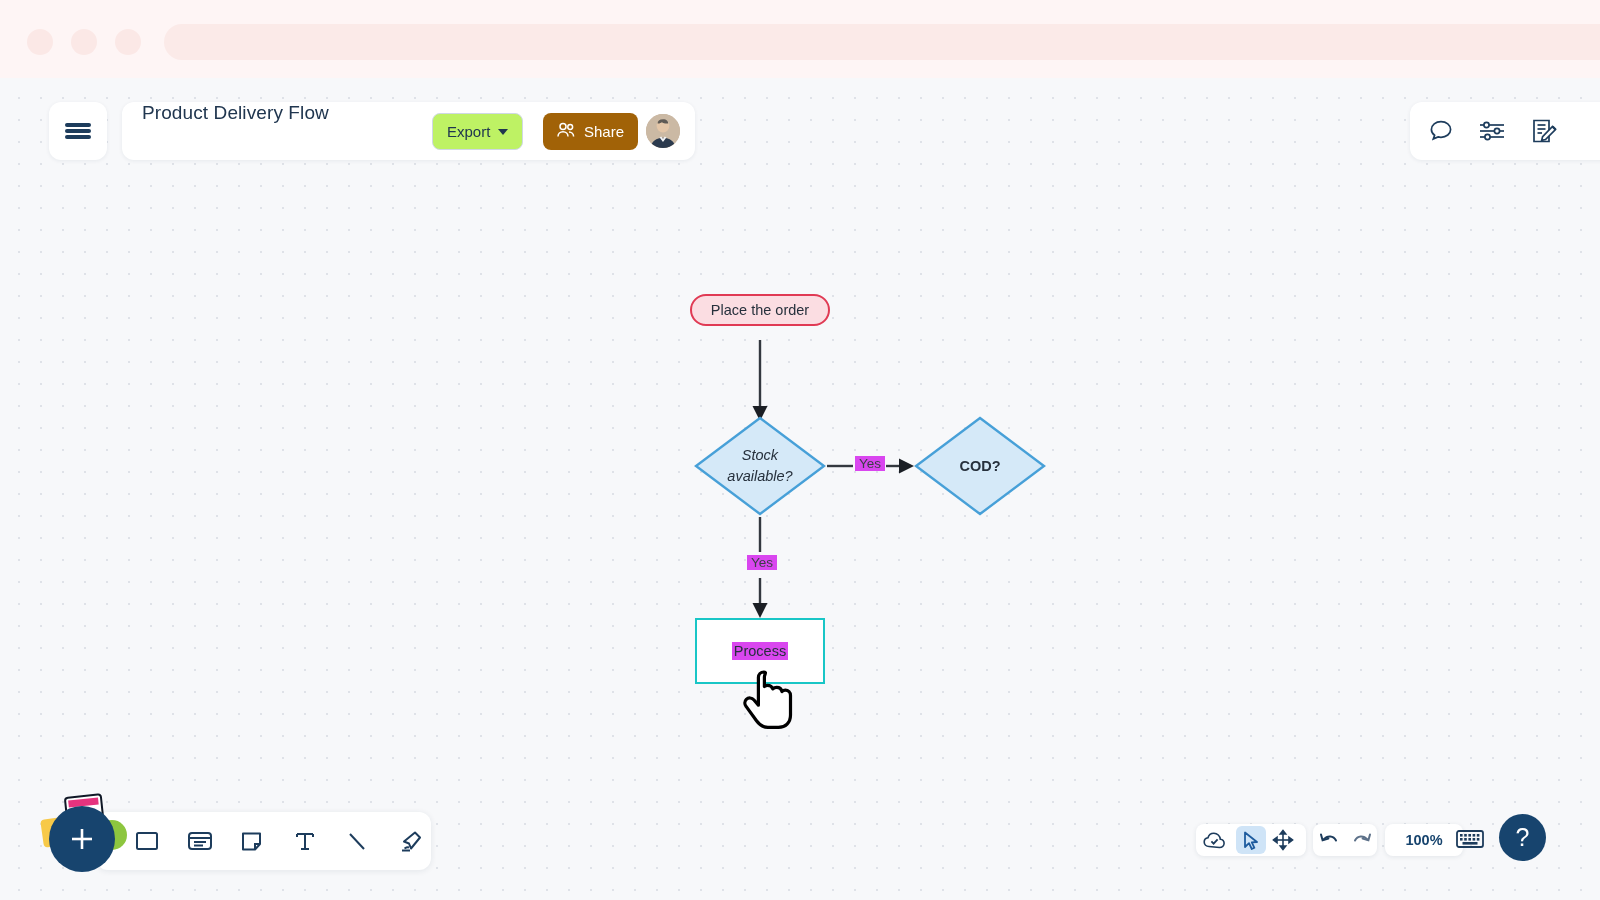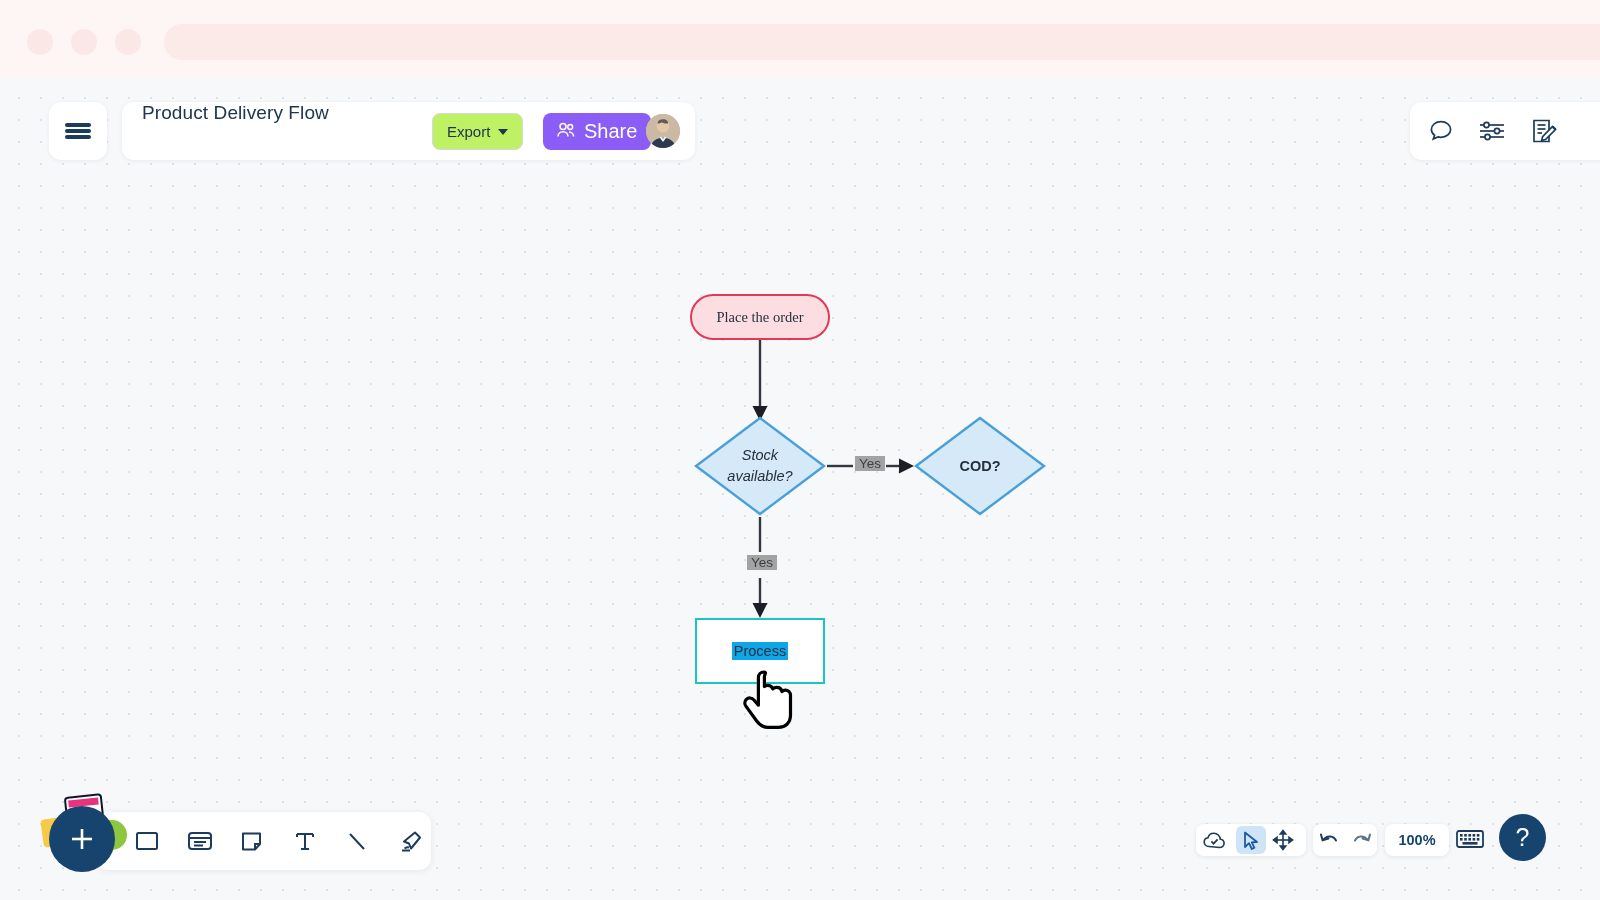--- a/index.html
+++ b/index.html
@@ -100,24 +100,24 @@
     border-left: 5px solid transparent;
     border-right: 5px solid transparent;
     border-top: 6px solid #20364f;
   }
   #share-button {
     position: absolute;
     left: 421px; top: 11px;
     height: 37px;
     padding: 0 14px;
     display: flex; align-items: center; gap: 8px;
-    background: #8b5cf6;
+    background: #a16207;
     border-radius: 8px;
     color: #fff;
-    font-size: 20px;
+    font-size: 15px;
     cursor: pointer;
   }
   #avatar {
     position: absolute;
     left: 524px; top: 12px;
     width: 34px; height: 34px;
     border-radius: 50%;
     overflow: hidden;
     background: #c8b39c;
     cursor: pointer;
@@ -133,29 +133,28 @@
     display: flex; align-items: center; gap: 24px;
     padding-left: 18px;
     box-shadow: 0 1px 4px rgba(20,40,70,.07);
   }
   .tool-ico { cursor: pointer; display: flex; }
 
   
   #node-place-order {
     position: absolute;
     left: 690px; top: 294px;
-    width: 140px; height: 46px;
+    width: 140px; height: 32px;
     background: #fbdde2;
     border: 2px solid #e03a54;
     border-radius: 23px;
     display: flex; align-items: center; justify-content: center;
     font-size: 14.5px;
     color: #26303c;
     cursor: pointer;
-    font-family: Liberation Serif, serif;
   }
 
   .diamond-wrap { position: absolute; cursor: pointer; }
   .diamond-shape {
     position: absolute; inset: 0;
   }
   .diamond-label {
     position: absolute; inset: 0;
     display: flex; align-items: center; justify-content: center;
     text-align: center;
@@ -172,29 +171,29 @@
     left: 695px; top: 618px;
     width: 130px; height: 66px;
     background: #fff;
     border: 2.5px solid #19c6c6;
     display: flex; align-items: center; justify-content: center;
     cursor: text;
   }
   #process-text {
     font-size: 14.5px;
     color: #26303c;
-    background: #0ea5e9;
+    background: #d946ef;
     padding: 1px 2px;
   }
 
   .edge-label {
     position: absolute;
     font-size: 13.5px;
     color: #3b3f46;
-    background: #a3a3a3;
+    background: #d946ef;
     padding: 0 4px;
   }
   #label-yes-right { left: 855px; top: 456px; }
   #label-yes-down  { left: 747px; top: 555px; }
 
   
   #hand-cursor {
     position: absolute;
     left: 736px; top: 666px;
     pointer-events: none;
@@ -248,21 +247,21 @@
     left: 1313px; top: 824px;
     width: 64px; height: 32px;
     background: #fff;
     border-radius: 8px;
     display: flex; align-items: center; justify-content: space-around;
     box-shadow: 0 1px 5px rgba(20,40,70,.09);
   }
   #zoom-card {
     position: absolute;
     left: 1385px; top: 824px;
-    width: 64px; height: 32px;
+    width: 78px; height: 32px;
     background: #fff;
     border-radius: 8px;
     display: flex; align-items: center; justify-content: center;
     font-size: 14.5px;
     font-weight: bold;
     color: #17446e;
     box-shadow: 0 1px 5px rgba(20,40,70,.09);
     cursor: pointer;
   }
   #keyboard-button {

